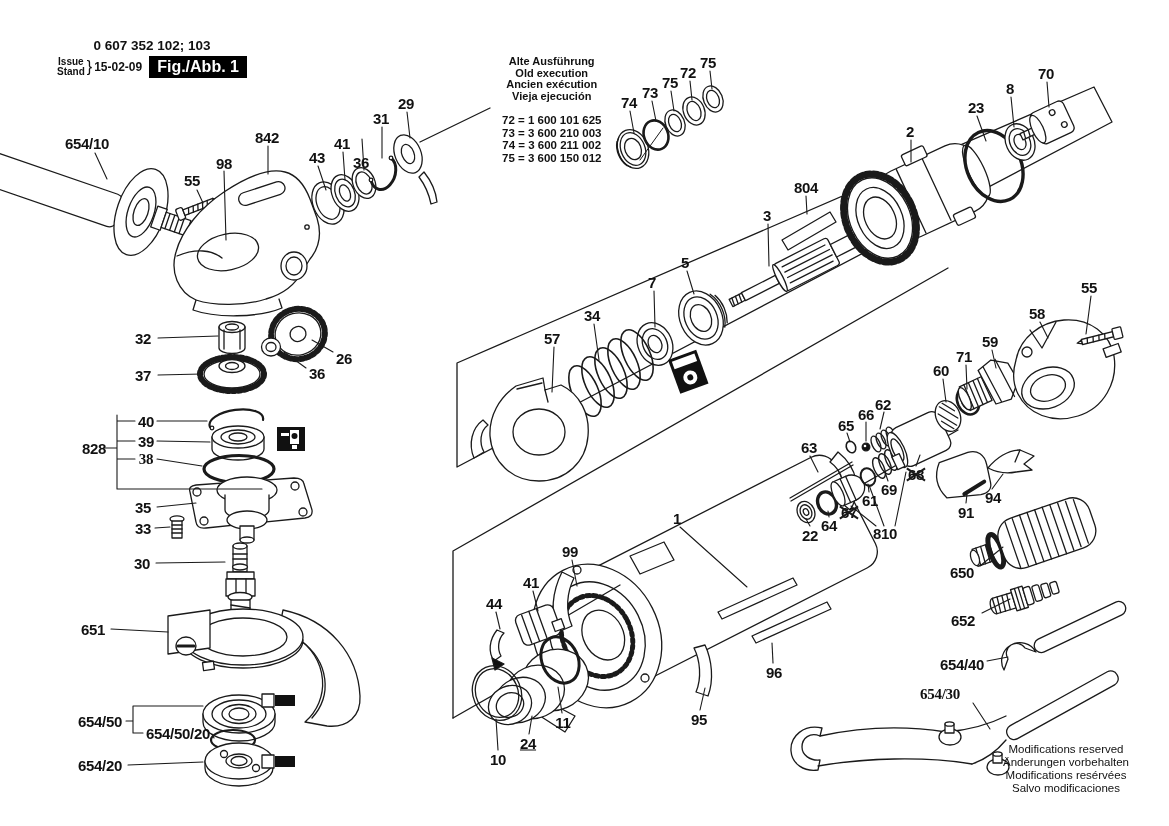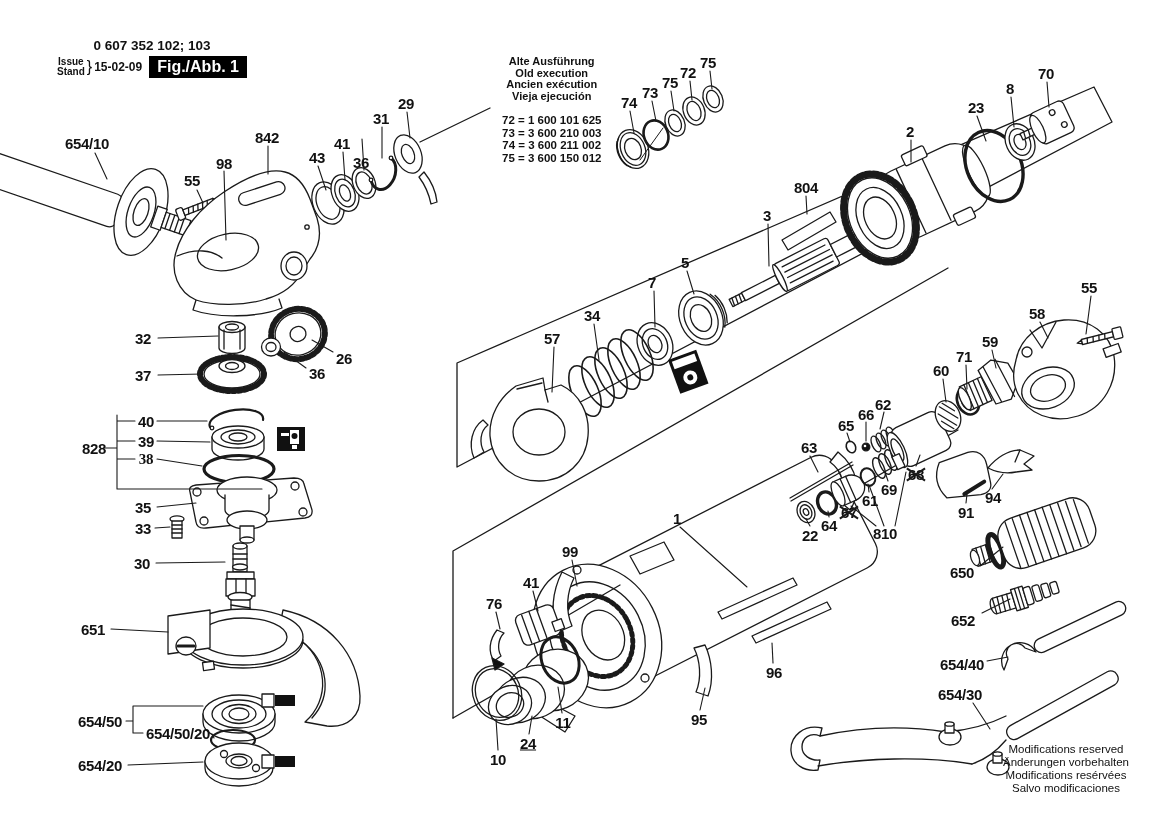--- a/index.html
+++ b/index.html
@@ -719,25 +719,25 @@
       <div class="label" style="left: 870px; top: 500px;">61</div>
       <div class="label crossed" style="left: 849px; top: 512px;">67</div>
       <div class="label" style="left: 885px; top: 533px;">810</div>
       <div class="label" style="left: 829px; top: 525px;">64</div>
       <div class="label" style="left: 810px; top: 535px;">22</div>
       <div class="label" style="left: 966px; top: 512px;">91</div>
       <div class="label" style="left: 993px; top: 497px;">94</div>
       <div class="label" style="left: 677px; top: 518px;">1</div>
       <div class="label" style="left: 570px; top: 551px;">99</div>
       <div class="label" style="left: 531px; top: 582px;">41</div>
-      <div class="label" style="left: 494px; top: 603px;">76</div>
+      <div class="label" style="left: 494px; top: 603px;">44</div>
       <div class="label" style="left: 498px; top: 759px;">10</div>
       <div class="label" style="left: 528px; top: 743px; text-decoration: underline;">24</div>
       <div class="label" style="left: 563px; top: 722px;">11</div>
       <div class="label" style="left: 699px; top: 719px;">95</div>
       <div class="label" style="left: 774px; top: 672px;">96</div>
       <div class="label" style="left: 962px; top: 572px;">650</div>
       <div class="label" style="left: 963px; top: 620px;">652</div>
       <div class="label" style="left: 962px; top: 664px;">654/40</div>
-      <div class="label" style="left: 960px; top: 694px;">654/30</div>
+      <div class="label" style="left: 940px; top: 694px; font-family: Liberation Serif, serif;">654/30</div>
     </div>
 
 </div>
 
 </body></html>

